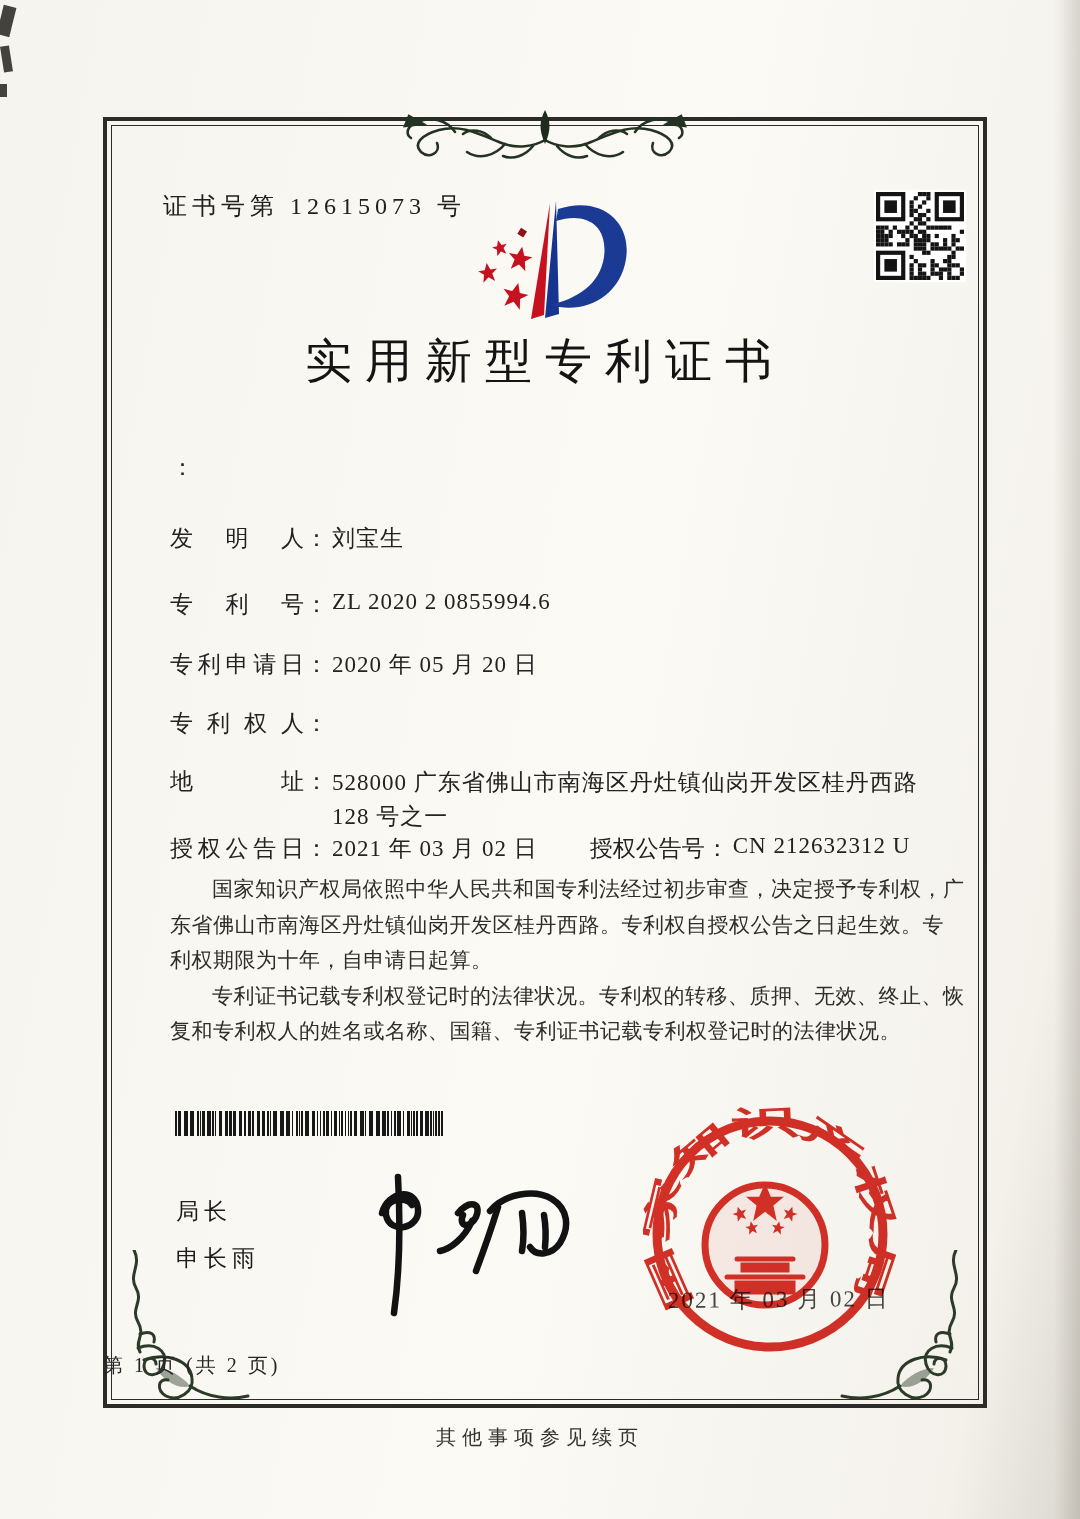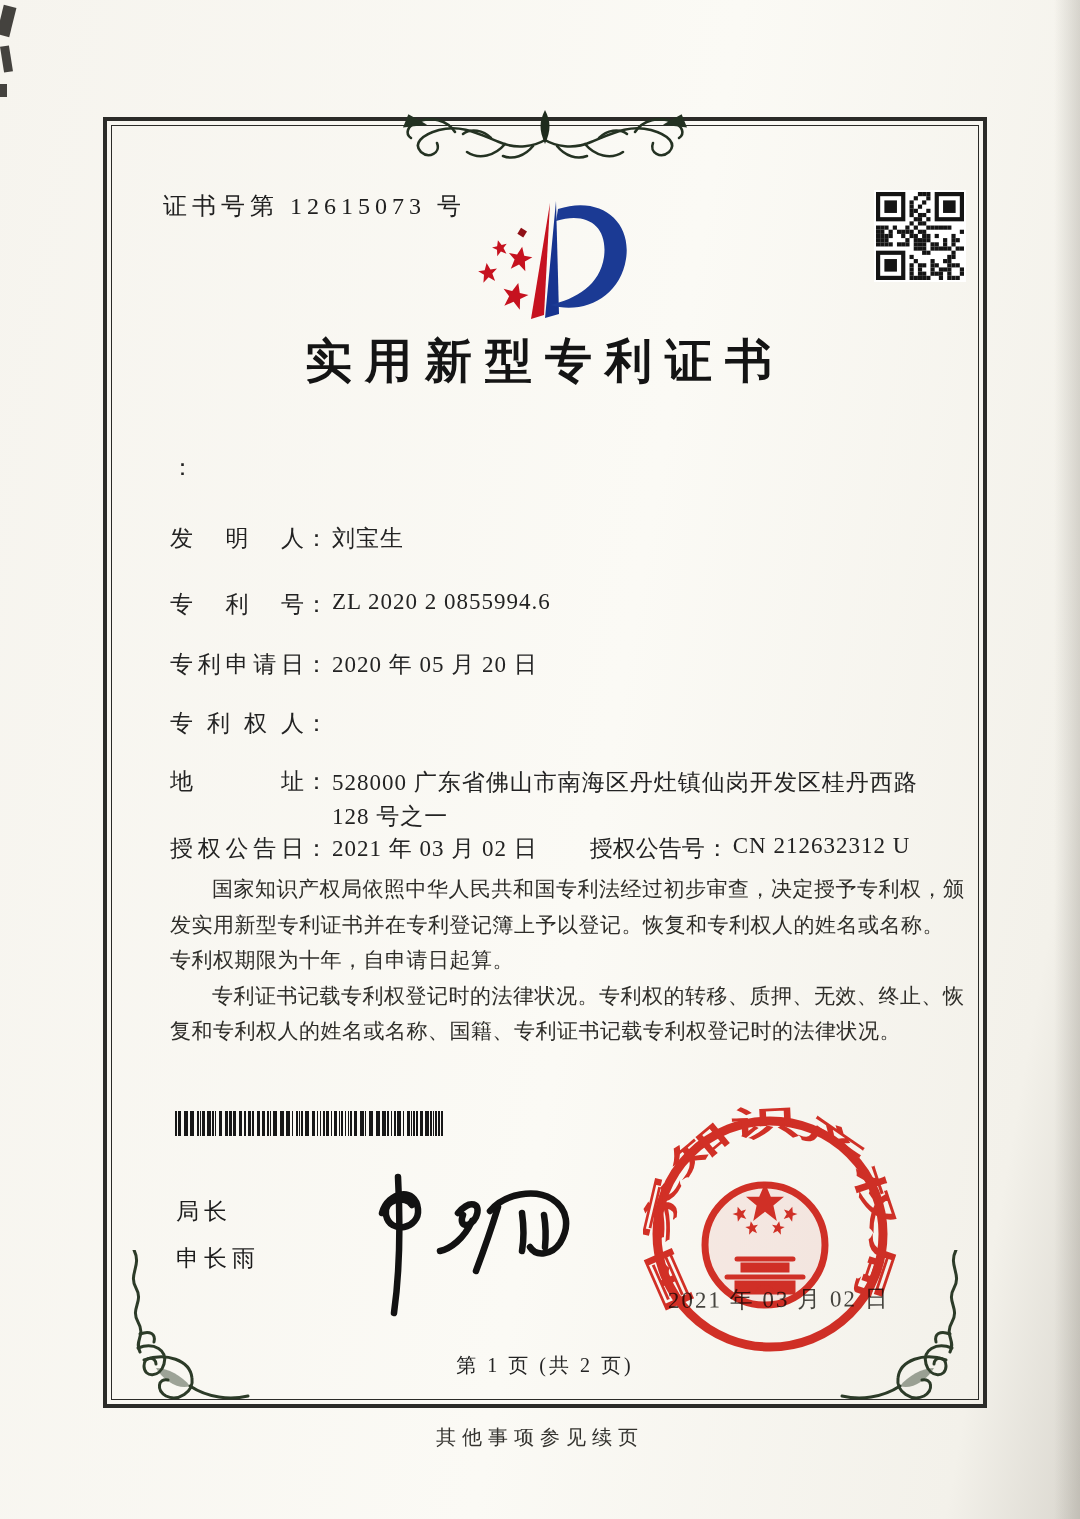--- a/index.html
+++ b/index.html
@@ -19,21 +19,21 @@
   .frame-inner { position:absolute; inset:4px; border:1px solid #2b2b28; }
 
   .ornament { position:absolute; pointer-events:none; }
 
   .cert-no { position:absolute; left:163px; top:190px; font-size:24px; letter-spacing:5px; color:#202020; }
 
   .logo { position:absolute; left:452px; top:183px; }
   .qr { position:absolute; left:874px; top:190px; background:#fff; padding:2px; }
 
   .title { position:absolute; left:103px; top:330px; width:884px; text-align:center;
-    font-size:47px; font-weight:700; letter-spacing:13px; color:#141414; }
+    font-size:47px; font-weight:400; letter-spacing:13px; color:#141414; }
 
   .field-row { position:absolute; left:170px; display:flex; align-items:flex-start;
     font-size:23px; color:#232323; }
   .flabel { display:inline-block; width:134px; text-align:justify; text-align-last:justify;
     -moz-text-align-last:justify; text-justify:inter-character; flex:none; }
   .fcolon { flex:none; margin:0 4px 0 1px; }
   .fvalue { letter-spacing:1px; }
   .fvalue.addr { width:600px; line-height:34px; }
   .grant-pair { display:flex; }
   .grant-label { flex:none; }
@@ -46,21 +46,21 @@
 
   .official-title { position:absolute; left:176px; top:1196px; font-size:23px; letter-spacing:5px; color:#1c1c1c;}
   .official-name  { position:absolute; left:176px; top:1243px; font-size:23px; letter-spacing:5px; color:#1c1c1c;}
 
   .signature { position:absolute; left:330px; top:1155px; }
 
   .seal-date { position:absolute; left:668px; top:1284px; font-size:23px; letter-spacing:2px;
     color:#45443e; transform:rotate(-.5deg); white-space:nowrap; }
   .seal { position:absolute; left:643px; top:1107px; mix-blend-mode:multiply; opacity:.95; }
 
-  .page-number { position:absolute; left:103px; top:1352px; width:884px; text-align:center;
+  .page-number { position:absolute; left:103px; top:1352px; width:884px; text-align:left;
     font-size:20px; letter-spacing:3px; color:#242424; }
   .continuation { position:absolute; left:0; top:1424px; width:1080px; text-align:center;
     font-size:20px; letter-spacing:6px; color:#33322e; }
 </style>
 </head>
 <body>
 
 <div class="page">
 
   <div class="artifact" style="left:0;top:6px;width:13px;height:30px;transform:rotate(14deg);"></div>
@@ -302,21 +302,21 @@
       <span class="fcolon">：</span>
     <span class="fvalue">2021 年 03 月 02 日</span>
     <span class="grant-pair" style="margin-left:52px;">
       <span class="grant-label">授权公告号</span>
         <span class="fcolon">：</span>
       <span class="fvalue">CN 212632312 U</span>
     </span>
   </div>
 
   <div class="legal">
-    <p>国家知识产权局依照中华人民共和国专利法经过初步审查，决定授予专利权，颁发实用新型专利证书并在专利登记簿上予以登记。恢复和专利权人的姓名或名称。专利权期限为十年，自申请日起算。</p>
+    <p>国家知识产权局依照中华人民共和国专利法经过初步审查，决定授予专利权，广东省佛山市南海区丹灶镇仙岗开发区桂丹西路。专利权自授权公告之日起生效。专利权期限为十年，自申请日起算。</p>
     <p>专利证书记载专利权登记时的法律状况。专利权的转移、质押、无效、终止、恢复和专利权人的姓名或名称、国籍、专利证书记载专利权登记时的法律状况。</p>
   </div>
 
   <svg class="barcode" id="barcode-svg" width="272" height="25" viewBox="0 0 272 25">
       <rect x="0" y="0" width="2" height="25" fill="#171717"></rect>
       <rect x="3" y="0" width="3" height="25" fill="#171717"></rect>
       <rect x="9" y="0" width="4" height="25" fill="#171717"></rect>
       <rect x="15" y="0" width="4" height="25" fill="#171717"></rect>
       <rect x="22" y="0" width="2" height="25" fill="#171717"></rect>
       <rect x="25" y="0" width="1" height="25" fill="#171717"></rect>

